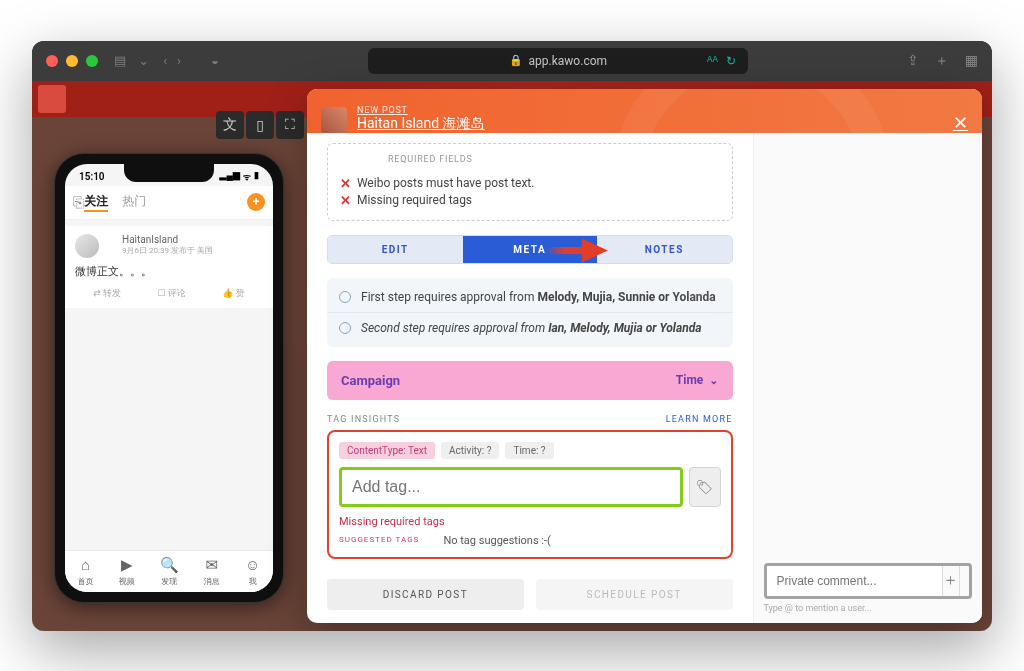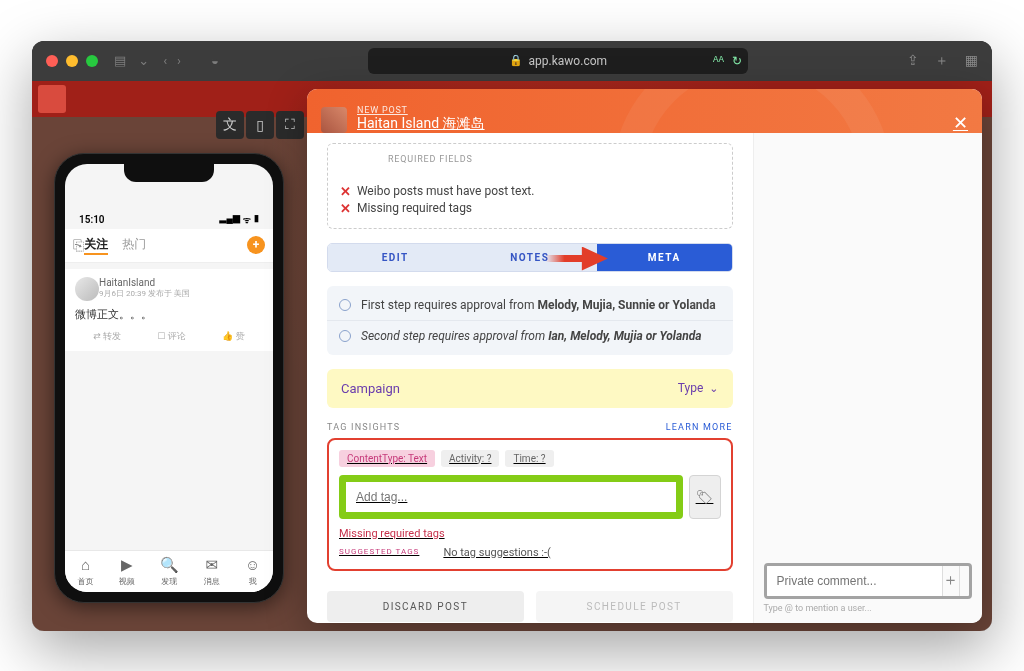--- a/index.html
+++ b/index.html
@@ -50,21 +50,21 @@
   height:26px;
   width:380px;
   display:flex;
   align-items:center;
   justify-content:center;
   color:#c5c5c5;
   font-size:12px;
   position:relative;
 }
 .url-lock { margin-right:6px; font-size:11px;}
-.url-right { position:absolute; right:6px; display:flex; gap:8px; color:#86efac;}
+.url-right { position:absolute; right:12px; display:flex; gap:8px; color:#14b8a6;}
 .titlebar-right { display:flex; gap:16px; color:#8a8a8a; font-size:14px; margin-left:10px;}
 .content-area { position:relative; width:100%; height:550px; background:#fff;}
 .backdrop {
   position:absolute; inset:0; background:#6a4438;
 }
 .red-header { position:absolute; top:0; left:0; right:0; height:36px; background:#a02018;}
 .red-header .logo { width:28px; height:28px; background:#d94b3e; margin:4px 0 0 6px; border-radius:3px;}
 .bd-shadow { position:absolute; inset:0; background:radial-gradient(circle at 500px 150px, rgba(255,140,80,0.12) 0%, rgba(0,0,0,0) 280px); }
 .left-panel {
   position:absolute;
@@ -86,30 +86,30 @@
   height:450px;
   background:#0f0f0f;
   border-radius:30px;
   padding:10px;
   position:relative;
   box-shadow: 0 4px 20px rgba(0,0,0,0.5);
   border:1px solid #333;
 }
 .phone-screen { width:100%; height:100%; background:#f5f5f5; border-radius:22px; position:relative; overflow:hidden;}
 .notch { position:absolute; top:0; left:50%; transform:translateX(-50%); width:90px; height:18px; background:#0f0f0f; border-radius:0 0 12px 12px;}
-.status-bar { height:22px; display:flex; align-items:center; padding:3px 14px 0; font-size:10px; color:#000; font-weight:600; justify-content:space-between;margin-top:43px;}
+.status-bar { height:22px; display:flex; align-items:center; padding:3px 14px 0; font-size:10px; color:#000; font-weight:600; justify-content:space-between;}
 .status-icons { display:flex; gap:3px; font-size:9px;}
 .weibo-top { display:flex; align-items:center; height:34px; padding:0 8px; background:#fff; border-bottom:1px solid #eee;}
 .weibo-cam { color:#888; font-size:14px;}
 .weibo-tabs { flex:1; display:flex; gap:14px; font-size:12px;}
 .weibo-tab { color:#999;}
 .weibo-tab.active { color:#222; font-weight:600; border-bottom:2px solid #f7931e;}
 .weibo-plus { width:18px; height:18px; background:#f7931e; color:#fff; border-radius:50%; display:flex; align-items:center; justify-content:center; font-size:12px;font-weight:bold;cursor:pointer;}
 .weibo-post { padding:8px 10px; background:#fff; margin:6px 0;}
-.wp-row { display:flex; gap:0; align-items:flex-start;}
+.wp-row { display:flex; gap:23px; align-items:flex-start;}
 .wp-avatar { width:24px; height:24px; border-radius:50%; background:linear-gradient(135deg,#e8e8e8,#bbb);}
 .wp-name { font-size:10px; color:#666;}
 .wp-meta { font-size:8px; color:#aaa;}
 .wp-body { font-size:11px; color:#333; margin-top:6px;}
 .wp-actions { display:flex; justify-content:space-around; margin-top:8px; font-size:9px; color:#aaa;}
 .phone-tabbar { position:absolute; bottom:0; left:0; right:0; height:42px; background:#fff; border-top:1px solid #e8e8e8; display:flex; justify-content:space-around; align-items:center;}
 .ptab { display:flex; flex-direction:column; align-items:center; color:#666; font-size:8px; gap:2px;}
 .ptab .ic { font-size:15px;}
 .modal {
   position:absolute;
@@ -140,49 +140,49 @@
 }
 .mh-avatar { width:26px;height:26px;border-radius:4px;background:#c44; margin-right:10px; background-image:linear-gradient(45deg,#aa5540,#d8886a);}
 .mh-text .sub { font-size:9px; letter-spacing:0.8px; opacity:0.85;}
 .mh-text .title { font-size:14px; }
 .mh-close { margin-left:auto; color:#fff; font-size:18px; cursor:pointer;}
 .modal-body { flex:1; display:flex; overflow:hidden;}
 .body-left { width:66%; padding:10px 0; overflow-y:auto;}
 .body-left::-webkit-scrollbar{width:6px;} .body-left::-webkit-scrollbar-thumb{background:#ccc;border-radius:3px;}
 .body-right { flex:1; background:#fafafa; border-left:1px solid #eee; position:relative;}
 .required-box { margin:0 20px 14px; border:1px dashed #ccc; border-radius:6px; padding:10px 12px;}
-.rb-title { font-size:9px; color:#999; letter-spacing:0.8px; margin-bottom:20px;padding-left:48px;}
+.rb-title { font-size:9px; color:#999; letter-spacing:0.8px; margin-bottom:12px;padding-left:48px;}
 .rb-item { display:flex; gap:6px; align-items:center; font-size:12px; color:#444; margin:2px 0;}
 .rb-x { color:#d33; font-weight:bold; font-size:13px;}
 .tabs-row { margin:0 20px 14px; display:flex; border-radius:5px; overflow:hidden; border:1px solid #d3dbed;}
 .tab-btn { flex:1; text-align:center; font-size:10px; letter-spacing:1.5px; padding:8px 0; cursor:pointer; background:#e3eaf6; color:#3555c4; font-weight:700; position:relative;}
 .tab-btn.active { background:#2a5cd6; color:#fff;}
 .arrow-overlay {
   position:absolute; width:62px;height:24px; pointer-events:none;
   background: linear-gradient(90deg, rgba(226,61,41,0) 0%, #e23d29 30%, #e23d29 60%);
   clip-path: polygon(0 35%, 58% 35%, 58% 0, 100% 50%, 58% 100%, 58% 65%, 0 65%);
 }
 .approval-box { margin:0 20px 14px; background:#f2f5f9; border-radius:6px; padding:4px 0;}
 .approval-item { display:flex; align-items:center; gap:10px; padding:8px 12px; font-size:12px; color:#444;}
 .approval-item + .approval-item { border-top:1px solid #e4e8ee;font-style:italic;}
 .ap-radio { width:12px;height:12px;border:1.5px solid #8aa2cc; border-radius:50%;}
-.campaign-box { margin:0 20px 14px; background:#fef9c3; border-radius:6px; padding:12px 14px; display:flex; align-items:center; font-size:13px; color:#6a3dad;}
+.campaign-box { margin:0 20px 14px; background:#f9a8d4; border-radius:6px; padding:12px 14px; display:flex; align-items:center; font-size:13px; color:#6a3dad;font-weight:bold;}
 .campaign-box .val { margin-left:auto; font-size:12px;}
 .campaign-box .chev { margin-left:6px; font-size:11px;}
 .tag-section {
   margin:0 20px 10px;
 }
 .tag-header { display:flex; align-items:center; font-size:9px; letter-spacing:1.2px; color:#888; margin-bottom:6px;gap:40px;}
 .tag-header .learn { margin-left:auto; color:#2a5cd6; cursor:pointer;}
-.tag-box { border:2px solid #e24030; border-radius:8px; padding:10px;text-decoration:underline;}
+.tag-box { border:2px solid #e24030; border-radius:8px; padding:10px;}
 .tag-chips { display:flex; gap:6px; margin-bottom:8px;}
 .chip { font-size:10px; padding:3px 8px; border-radius:3px; background:#efefef; color:#666;}
 .chip.ct { background:#f7d0df; color:#c63a7a;}
 .tag-input { display:flex; gap:6px; margin-bottom:8px;}
-.tag-input input { flex:1; border:7px solid #84cc16; border-radius:4px; padding:8px 10px; font-size:12px; color:#888; outline:none;}
+.tag-input input { flex:1; border:3px solid #84cc16; border-radius:4px; padding:8px 10px; font-size:16px; color:#888; outline:none;}
 .tag-icon-btn { width:32px; border:1px solid #d4d4d4; background:#eee; border-radius:4px; display:flex; align-items:center; justify-content:center; color:#777; cursor:pointer; font-size:14px;}
 .missing-text { color:#c6314b; font-size:11px; margin-bottom:6px;}
 .suggested { display:flex; gap:24px; align-items:center;}
 .sug-label { color:#c63a7a; font-size:8px; letter-spacing:1px; line-height:1.2;}
 .sug-text { font-size:11px; color:#555;}
 .button-row { display:flex; gap:12px; padding:10px 20px;}
 .big-btn { flex:1; padding:10px; border-radius:4px; font-size:10px; letter-spacing:1.4px; text-align:center; cursor:pointer;}
 .btn-discard { background:#eee; color:#555;}
 .btn-schedule { background:#f5f5f5; color:#bbb;}
 .comment-bar { position:absolute; bottom:10px; left:10px; right:10px;}
@@ -320,39 +320,39 @@
                 <span>Weibo posts must have post text.</span>
               </div>
             <div class="rb-item">
                 <span class="rb-x">✕</span>
                 <span>Missing required tags</span>
               </div>
           </div>
 
           <div class="tabs-row" style="position:relative;">
             <div class="tab-btn">EDIT</div>
+            <div class="tab-btn active">META</div>
             <div class="tab-btn">NOTES</div>
-            <div class="tab-btn active">META</div>
             <div class="arrow-overlay" style="left:54%;top:3px;"></div>
           </div>
 
           <div class="approval-box">
             <div class="approval-item">
               <span class="ap-radio"></span>
               <span><span>First step requires approval from </span><b>Melody, Mujia, Sunnie or Yolanda</b></span>
             </div>
             <div class="approval-item">
               <span class="ap-radio"></span>
               <span><span>Second step requires approval from </span><b>Ian, Melody, Mujia or Yolanda</b></span>
             </div>
           </div>
 
           <div class="campaign-box">
             <span>Campaign</span>
-            <span class="val">Type</span>
+            <span class="val">Time</span>
             <span class="chev">⌄</span>
           </div>
 
           <div class="tag-section">
             <div class="tag-header">
               <span>TAG INSIGHTS</span>
               <span class="learn">LEARN MORE</span>
             </div>
             <div class="tag-box">
               <div class="tag-chips">

